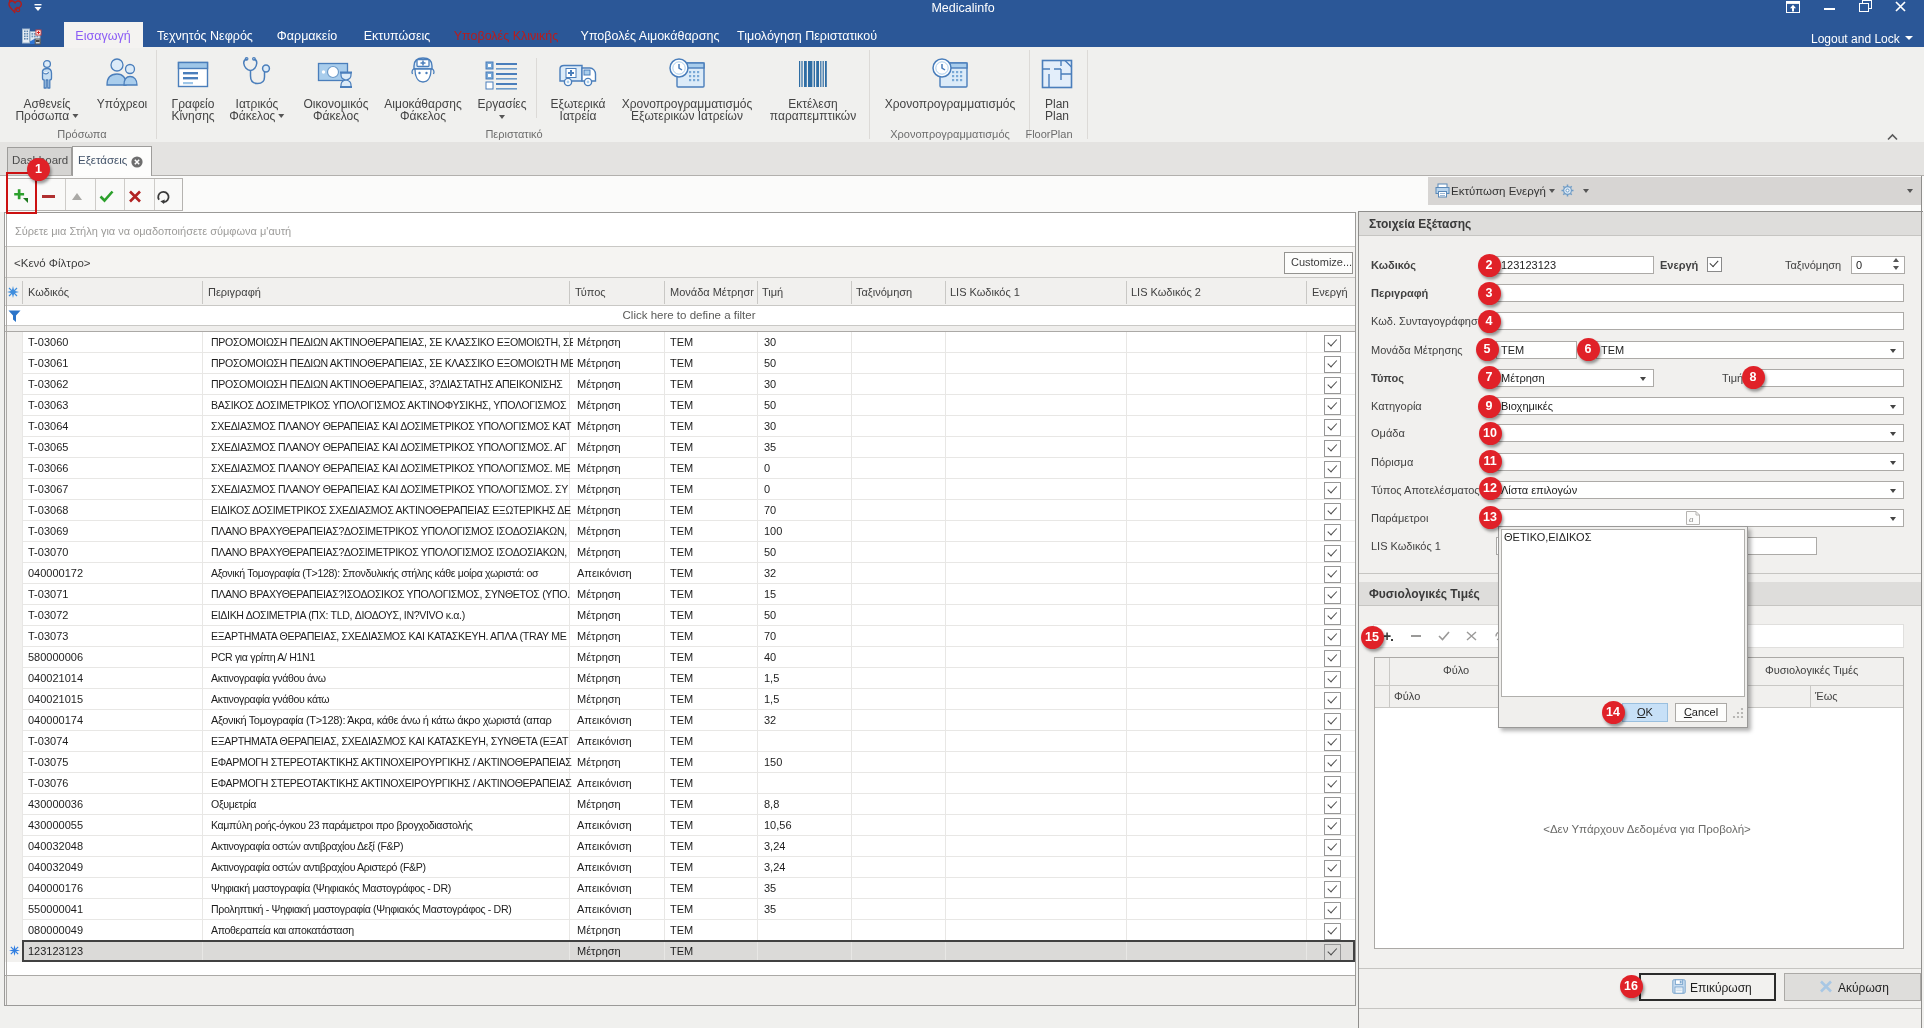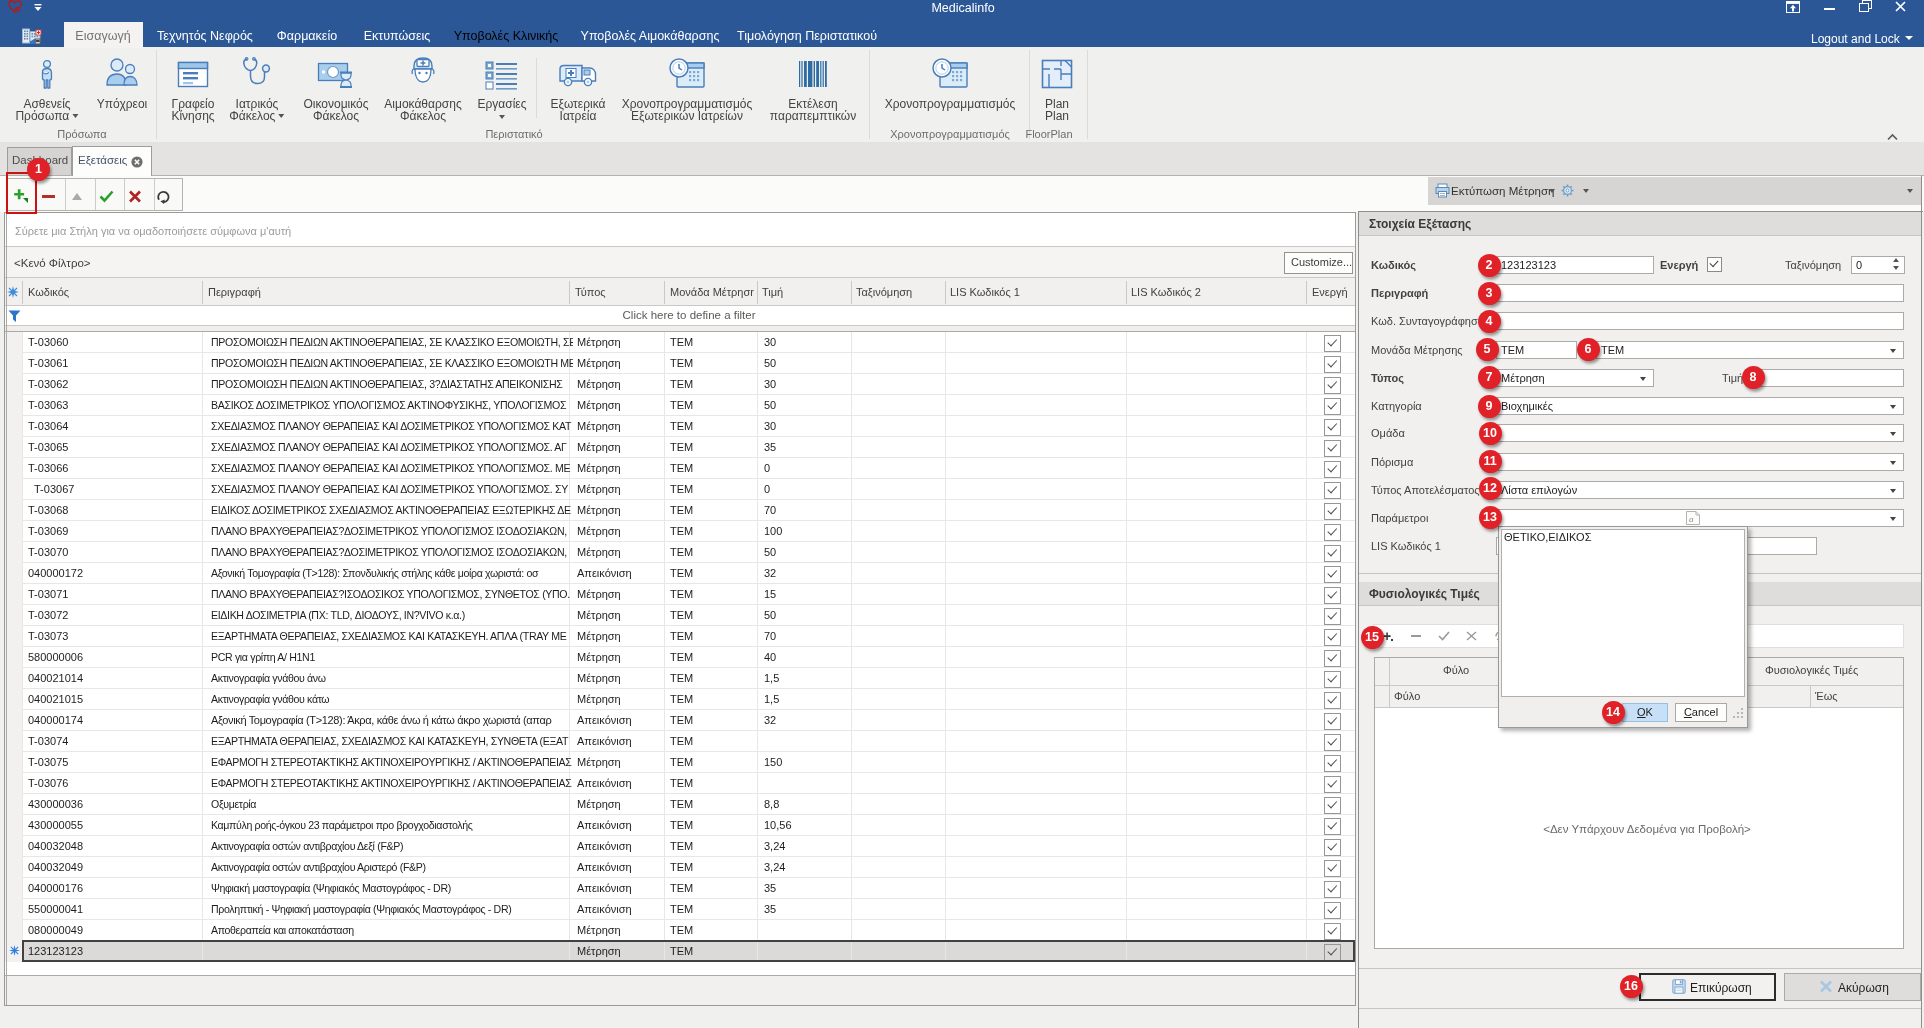--- a/index.html
+++ b/index.html
@@ -49,25 +49,25 @@
 <svg class="a" style="left:1859px;top:0px" width="13" height="12" viewBox="0 0 13 12">
 <rect x="3.5" y="0.5" width="9" height="8" fill="none" stroke="#fff"></rect>
 <rect x="0.5" y="3.5" width="9" height="8" fill="#2b5797" stroke="#fff"></rect>
   </svg>
 <svg class="a" style="left:1895px;top:1px" width="11" height="11" viewBox="0 0 11 11">
 <path d="M1 1 L10 10 M10 1 L1 10" stroke="#fff" stroke-width="1.7"></path>
   </svg>
 <div class="a tt" style="left:1811px;top:32px;font-size:12px;color:#fff;">Logout and Lock</div>
 <div class="a" style="left:1905px;top:36px;width:0;height:0;border-left:4px solid transparent;border-right:4px solid transparent;border-top:4.5px solid #fff"></div>
 <div class="a" style="left:64px;top:22px;width:79px;height:26px;background:#f4f3f1"></div>
-<div class="a tt" style="left:103px;top:29px;transform:translateX(-50%);font-size:12.5px;color:#737373;">Εισαγωγή</div>
+<div class="a tt" style="left:103px;top:29px;transform:translateX(-50%);font-size:12.5px;color:#8b5cf6;">Εισαγωγή</div>
 <div class="a tt" style="left:205px;top:29px;transform:translateX(-50%);font-size:12.5px;color:#fff;">Τεχνητός Νεφρός</div>
 <div class="a tt" style="left:307px;top:29px;transform:translateX(-50%);font-size:12.5px;color:#fff;">Φαρμακείο</div>
 <div class="a tt" style="left:397px;top:29px;transform:translateX(-50%);font-size:12.5px;color:#fff;">Εκτυπώσεις</div>
-<div class="a tt" style="left:506px;top:29px;transform:translateX(-50%);font-size:12.5px;color:#000000;">Υποβολές Κλινικής</div>
+<div class="a tt" style="left:506px;top:29px;transform:translateX(-50%);font-size:12.5px;color:#b91c1c;">Υποβολές Κλινικής</div>
 <div class="a tt" style="left:650px;top:29px;transform:translateX(-50%);font-size:12.5px;color:#fff;">Υποβολές Αιμοκάθαρσης</div>
 <div class="a tt" style="left:807px;top:29px;transform:translateX(-50%);font-size:12.5px;color:#fff;">Τιμολόγηση Περιστατικού</div>
 <svg class="a" style="left:22px;top:28px" width="20" height="17" viewBox="0 0 20 17">
 <rect x="0.5" y="1" width="7" height="14" fill="#e8eef5" stroke="#9db6cf"></rect>
 <g fill="#5e87b0">
       <rect x="2" y="2.5" width="1.6" height="1.6"></rect>
       <rect x="4.5" y="2.5" width="1.6" height="1.6"></rect>
       <rect x="2" y="5" width="1.6" height="1.6"></rect>
       <rect x="4.5" y="5" width="1.6" height="1.6"></rect>
       <rect x="2" y="7.5" width="1.6" height="1.6"></rect>
@@ -277,21 +277,21 @@
 <path d="M8.8 10.4 L8 15 L4.4 12.2 Z" fill="#3a3a3a"></path>
   </svg>
 <div class="a" id="printbar"></div>
 <svg class="a" style="left:1435px;top:183px" width="15" height="15" viewBox="0 0 15 15">
 <rect x="3" y="1" width="9" height="3.5" fill="#fff" stroke="#5b89b8"></rect>
 <rect x="1" y="4.5" width="13" height="6" fill="#b7d3ec" stroke="#5b89b8"></rect>
 <rect x="3.5" y="8.5" width="8" height="5.5" fill="#fff" stroke="#5b89b8"></rect>
 <rect x="5" y="10" width="5" height="1" fill="#9cb8d4"></rect>
     <rect x="5" y="12" width="5" height="1" fill="#9cb8d4"></rect>
   </svg>
-<div class="a tt" style="left:1451px;top:185px;font-size:11.5px;color:#333;">Εκτύπωση Μέτρηση</div>
+<div class="a tt" style="left:1451px;top:185px;font-size:11.5px;color:#333;">Εκτύπωση Ενεργή</div>
 <div class="a dna" style="left:1549px;top:189px"></div>
 <svg class="a" style="left:1561px;top:184px" width="13" height="13" viewBox="0 0 13 13">
 <circle cx="6.5" cy="6.5" r="3.9" fill="#ddeaf6" stroke="#6f9cc6" stroke-width="1.2"></circle>
 <circle cx="6.5" cy="6.5" r="1.5" fill="#fff" stroke="#6f9cc6" stroke-width="1"></circle>
 <g stroke="#6f9cc6" stroke-width="1.5">
       <path d="M6.5 0.5 L6.5 2.2"></path>
       <path d="M6.5 10.8 L6.5 12.5"></path>
       <path d="M0.5 6.5 L2.2 6.5"></path>
       <path d="M10.8 6.5 L12.5 6.5"></path>
       <path d="M2.3 2.3 L3.5 3.5"></path>
@@ -469,21 +469,21 @@
     <span style="position:absolute;left:0;top:0;width:17px;height:21px;background:#f2f1ef"></span>
     <span class="vline" style="left:17.0px"></span>
     <span class="vline" style="left:197.0px"></span>
     <span class="vline" style="left:564.0px"></span>
     <span class="vline" style="left:659.0px"></span>
     <span class="vline" style="left:751.5px"></span>
     <span class="vline" style="left:845.5px"></span>
     <span class="vline" style="left:940.0px"></span>
     <span class="vline" style="left:1120.5px"></span>
     <span class="vline" style="left:1301.0px"></span>
-    <div style="left:29px;width:178px">T-03067</div>
+    <div style="left:23px;width:178px">T-03067</div>
     <div style="left:206px;width:362px;font-size:10.6px;letter-spacing:-0.35px">ΣΧΕΔΙΑΣΜΟΣ ΠΛΑΝΟΥ ΘΕΡΑΠΕΙΑΣ ΚΑΙ ΔΟΣΙΜΕΤΡΙΚΟΣ ΥΠΟΛΟΓΙΣΜΟΣ. ΣΥ</div>
     <div style="left:572px;width:91px">Μέτρηση</div>
     <div style="left:665px;width:90px">ΤΕΜ</div>
     <div style="left:759px;width:90px">0</div>
     <span class="cbx"></span>
   </div>
 <div class="row" style="top:500px">
     <span style="position:absolute;left:0;top:0;width:17px;height:21px;background:#f2f1ef"></span>
     <span class="vline" style="left:17.0px"></span>
     <span class="vline" style="left:197.0px"></span>

